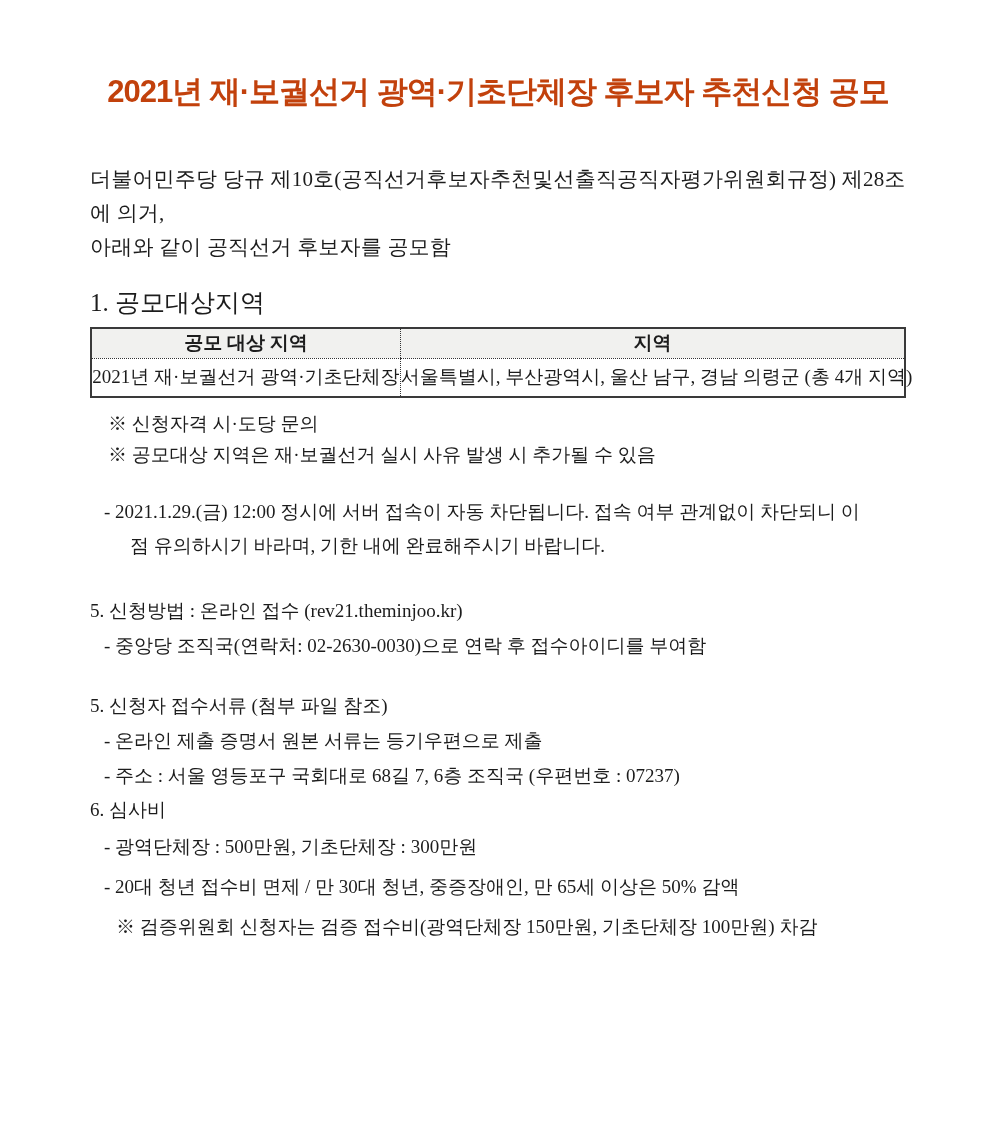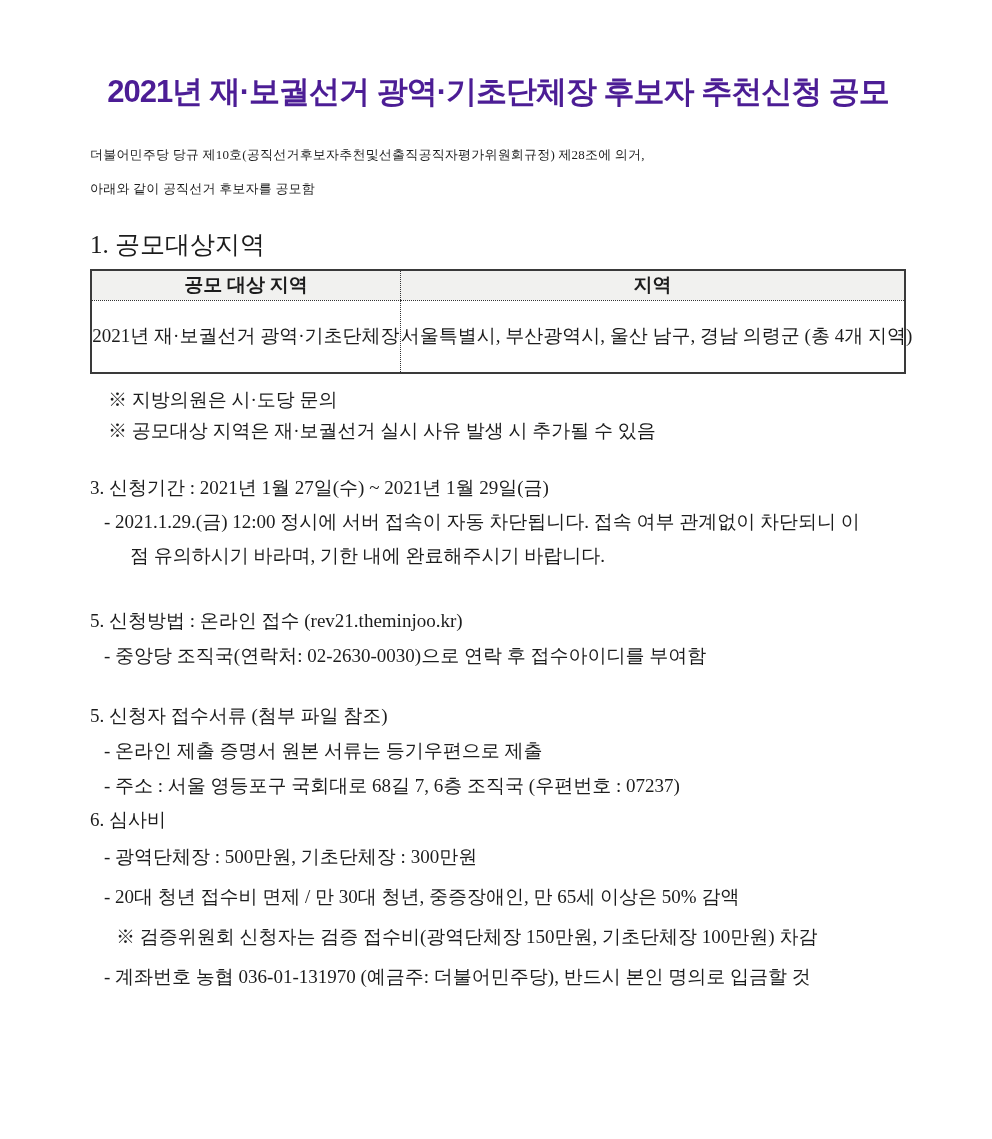--- a/index.html
+++ b/index.html
@@ -17,26 +17,26 @@
     padding: 72px 86px 0 90px;
     background: #ffffff;
   }
   .doc-title {
     font-family: "Liberation Sans", "DejaVu Sans", sans-serif;
     font-weight: 800;
     font-size: 31px;
     line-height: 40px;
     text-align: center;
     letter-spacing: -1px;
-    color: #4c1d95;
+    color: #c2410c;
     white-space: nowrap;
   }
   .intro {
-    margin-top: 26px;
-    font-size: 13px;
+    margin-top: 50px;
+    font-size: 21px;
     line-height: 34px;
     letter-spacing: 0.2px;
   }
   .sec1-heading {
     margin-top: 24px;
     font-size: 25px;
     line-height: 30px;
   }
   table.region-table {
     margin-top: 9px;
@@ -48,21 +48,21 @@
   }
   table.region-table th {
     background: #f1f1ef;
     font-weight: bold;
     height: 30px;
     text-align: center;
     vertical-align: middle;
     border-bottom: 1px dotted #333333;
   }
   table.region-table td {
-    height: 73px;
+    height: 39px;
     text-align: center;
     vertical-align: middle;
     background: #ffffff;
   }
   table.region-table th.col2, table.region-table td.col2 {
     border-left: 1px dotted #333333;
   }
   .col1 { width: 38%; }
   .col2 { width: 62%; }
   .table-notes {
@@ -109,44 +109,42 @@
       </thead>
       <tbody>
         <tr>
           <td class="col1 nowrap">2021년 재·보궐선거 광역·기초단체장</td>
           <td class="col2 nowrap">서울특별시, 부산광역시, 울산 남구, 경남 의령군 (총 4개 지역)</td>
         </tr>
       </tbody>
     </table>
 
     <div class="table-notes">
-      <div>※ 지방의원은 시·도당 문의</div>
+      <div>※ 신청자격 시·도당 문의</div>
       <div>※ 공모대상 지역은 재·보궐선거 실시 사유 발생 시 추가될 수 있음</div>
     </div>
   </div>
 
 
   <div class="section sec3">
-    <div>3. 신청기간 : 2021년 1월 27일(수) ~ 2021년 1월 29일(금)</div>
     <div class="sub">- 2021.1.29.(금) 12:00 정시에 서버 접속이 자동 차단됩니다. 접속 여부 관계없이 차단되니 이</div>
     <div class="sub2">점 유의하시기 바라며, 기한 내에 완료해주시기 바랍니다.</div>
   </div>
 
   <div class="section sec4">
     <div>5. 신청방법 : 온라인 접수 (rev21.theminjoo.kr)</div>
     <div class="sub">- 중앙당 조직국(연락처: 02-2630-0030)으로 연락 후 접수아이디를 부여함</div>
   </div>
 
   <div class="section sec5">
     <div>5. 신청자 접수서류 (첨부 파일 참조)</div>
     <div class="sub">- 온라인 제출 증명서 원본 서류는 등기우편으로 제출</div>
     <div class="sub">- 주소 : 서울 영등포구 국회대로 68길 7, 6층 조직국 (우편번호 : 07237)</div>
   </div>
 
   <div class="section sec6">
     <div>6. 심사비</div>
     <div class="sub item">- 광역단체장 : 500만원, 기초단체장 : 300만원</div>
     <div class="sub item">- 20대 청년 접수비 면제 / 만 30대 청년, 중증장애인, 만 65세 이상은 50% 감액</div>
     <div class="sub item note">※ 검증위원회 신청자는 검증 접수비(광역단체장 150만원, 기초단체장 100만원) 차감</div>
-    <div class="sub item">- 계좌번호 농협 036-01-131970 (예금주: 더불어민주당), 반드시 본인 명의로 입금할 것</div>
   </div>
 
 </div>
 
 </body></html>

